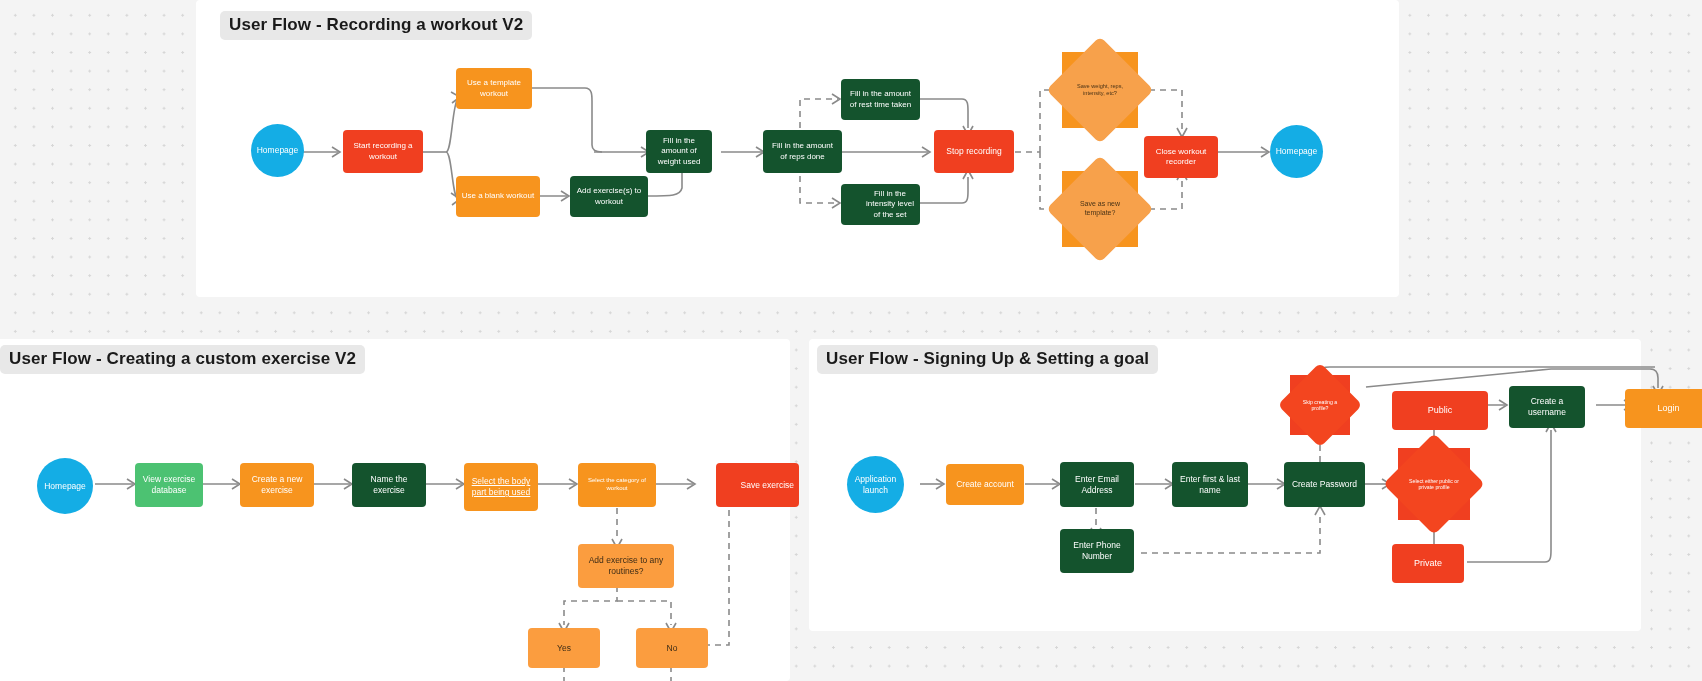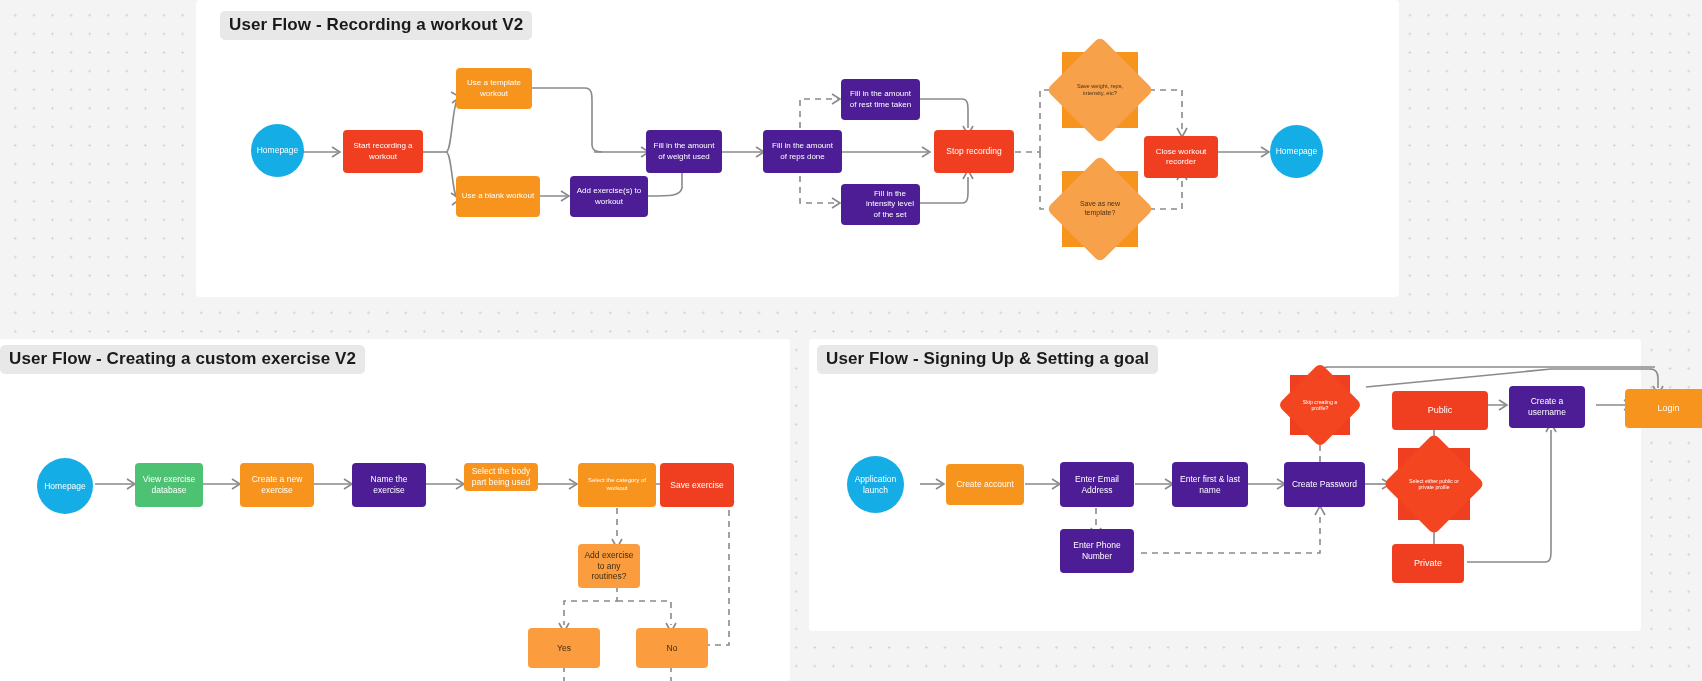--- a/index.html
+++ b/index.html
@@ -31,21 +31,21 @@
     line-height:1.28;
     padding:2px 5px;
     border-radius:4px;
   }
   .node.circle{border-radius:50%;}
   .node .lbl{display:block;width:100%;}
   .blue{background:#14ade5;color:#ffffff;}
   .red{background:#f03f20;color:#ffffff;}
   .orange{background:#f7941e;color:#ffffff;}
   .orange-l{background:#fb9d3f;color:#3d2c16;}
-  .purple{background:#4c1d95;color:#ffffff;}
+  .purple{background:#14532d;color:#ffffff;}
   .green{background:#4cc272;color:#ffffff;}
   .dia{position:absolute;}
   .dia .shape{
     position:absolute;inset:0;transform:rotate(45deg);
     border-radius:6px;
   }
   .dia .txt{
     position:absolute;inset:0;display:flex;align-items:center;justify-content:center;
     text-align:center;line-height:1.25;z-index:2;padding:0 8px;box-sizing:border-box;
   }
@@ -125,21 +125,21 @@
 </div>
 <div class="node orange" style="left:456px;top:68px;width:76px;height:41px;font-size:8px;">
   <span class="lbl">Use a template workout</span>
 </div>
 <div class="node orange" style="left:456px;top:176px;width:84px;height:41px;font-size:8px;">
   <span class="lbl">Use a blank workout</span>
 </div>
 <div class="node purple" style="left:570px;top:176px;width:78px;height:41px;font-size:8px;">
   <span class="lbl">Add exercise(s) to workout</span>
 </div>
-<div class="node purple" style="left:646px;top:130px;width:76px;height:43px;font-size:8px;">
+<div class="node purple" style="left:646px;top:130px;width:66px;height:43px;font-size:8px;">
   <span class="lbl">Fill in the amount of weight used</span>
 </div>
 <div class="node purple" style="left:763px;top:130px;width:79px;height:43px;font-size:8px;">
   <span class="lbl">Fill in the amount of reps done</span>
 </div>
 <div class="node purple" style="left:841px;top:79px;width:79px;height:41px;font-size:8px;">
   <span class="lbl">Fill in the amount of rest time taken</span>
 </div>
 <div class="node purple" style="left:841px;top:184px;width:79px;height:41px;font-size:8px;padding-left:24px;">
   <span class="lbl">Fill in the intensity level of the set</span>
@@ -201,30 +201,30 @@
 </div>
 <div class="node green" style="left:135px;top:463px;width:68px;height:44px;font-size:8.5px;">
   <span class="lbl">View exercise database</span>
 </div>
 <div class="node orange" style="left:240px;top:463px;width:74px;height:44px;font-size:8.5px;">
   <span class="lbl">Create a new exercise</span>
 </div>
 <div class="node purple" style="left:352px;top:463px;width:74px;height:44px;font-size:8.5px;">
   <span class="lbl">Name the exercise</span>
 </div>
-<div class="node orange" style="left:464px;top:463px;width:74px;height:28px;font-size:8.5px;">
+<div class="node orange" style="left:464px;top:463px;width:74px;height:48px;font-size:8.5px;text-decoration:underline;">
   <span class="lbl">Select the body part being used</span>
 </div>
 <div class="node orange" style="left:578px;top:463px;width:78px;height:44px;font-size:6px;">
   <span class="lbl">Select the category of workout</span>
 </div>
-<div class="node red" style="left:660px;top:463px;width:74px;height:44px;font-size:8.5px;">
+<div class="node red" style="left:716px;top:463px;width:83px;height:44px;font-size:8.5px;text-align:right;">
   <span class="lbl">Save exercise</span>
 </div>
-<div class="node orange-l" style="left:578px;top:544px;width:62px;height:44px;font-size:8.5px;">
+<div class="node orange-l" style="left:578px;top:544px;width:96px;height:44px;font-size:8.5px;">
   <span class="lbl">Add exercise to any routines?</span>
 </div>
 <div class="node orange-l" style="left:528px;top:628px;width:72px;height:40px;font-size:8.5px;">
   <span class="lbl">Yes</span>
 </div>
 <div class="node orange-l" style="left:636px;top:628px;width:72px;height:40px;font-size:8.5px;">
   <span class="lbl">No</span>
 </div>
 
 <div class="frame" style="left:809px;top:339px;width:832px;height:292px;"></div>

